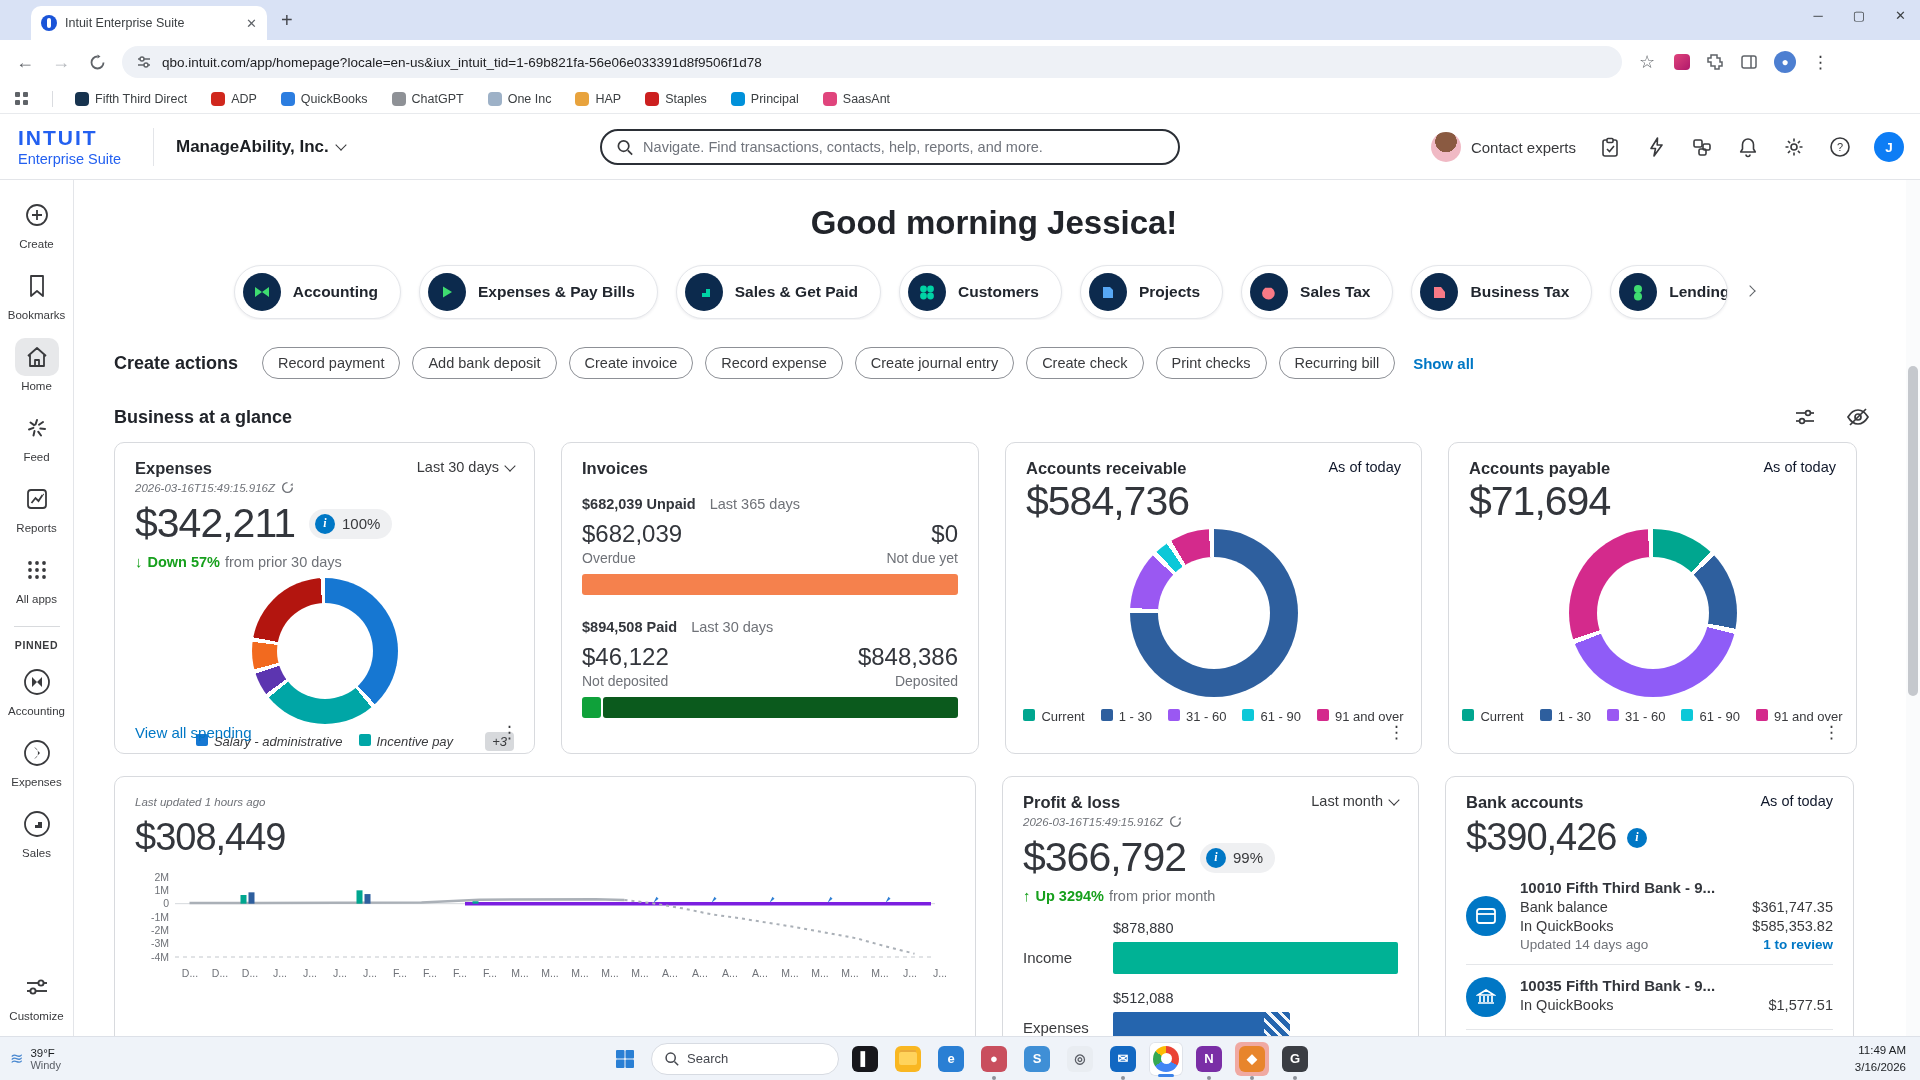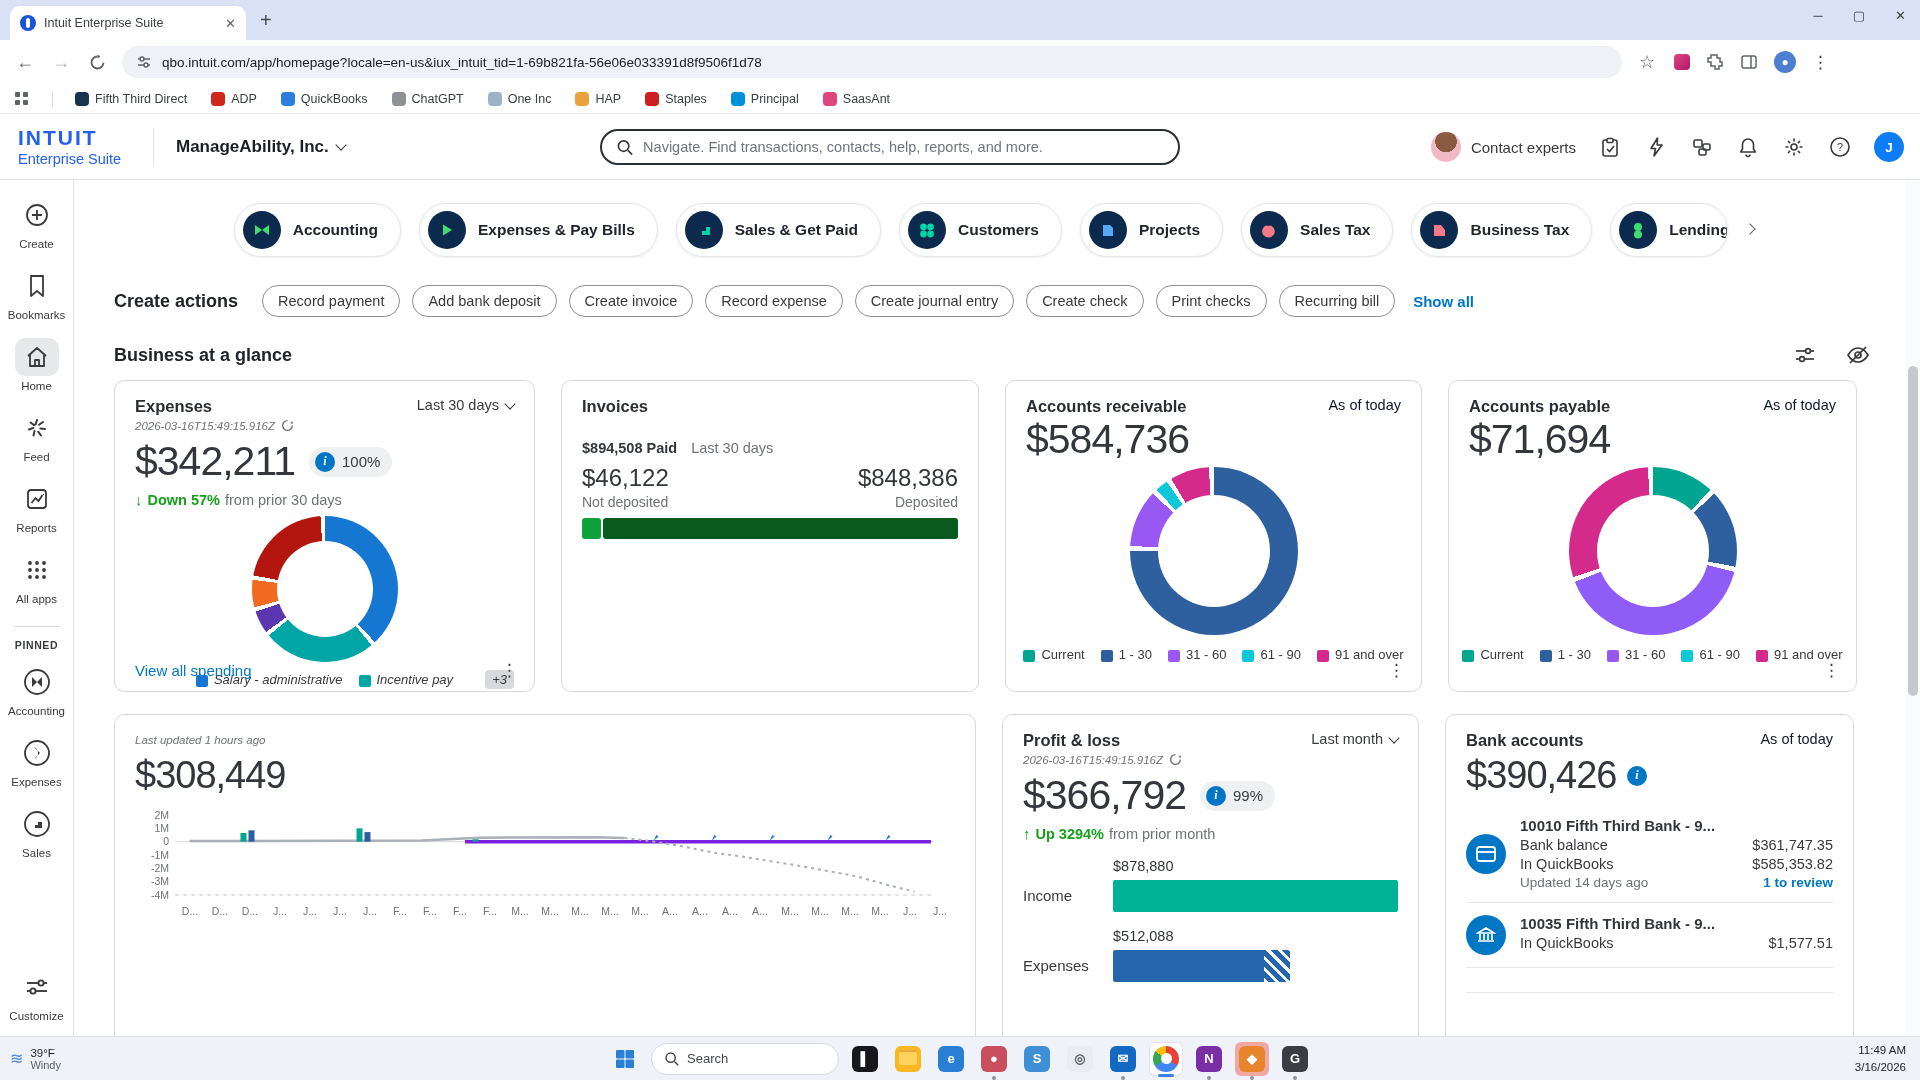--- a/index.html
+++ b/index.html
@@ -1,20 +1,20 @@
 <!DOCTYPE html>
 <html><head>
 <meta charset="utf-8">
 <style>
   * { margin:0; padding:0; box-sizing:border-box; }
   html,body { width:1920px; height:1080px; overflow:hidden; font-family:"Liberation Sans", sans-serif; background:#fff; }
   .screen { position:relative; width:1920px; height:1080px; background:#fff; overflow:hidden; }
 
   
-  .tabstrip { height:40px; background:#d9e2f5; display:flex; align-items:flex-end; position:relative; }
+  .tabstrip { height:40px; background:#d9e2f5; display:flex; align-items:flex-end; position:relative;padding-left:21px; }
   .tab { width:236px; height:34px; background:#fff; border-radius:10px 10px 0 0; margin-left:10px; display:flex; align-items:center; padding:0 10px; gap:8px; }
   .favicon { width:16px; height:16px; border-radius:50%; background:#1a54d8; position:relative; flex:none; }
   .favicon::after { content:""; position:absolute; left:6px; top:3px; width:4px; height:10px; background:#fff; border-radius:3px; }
   .tab-title { font-size:12.5px; color:#3c4043; white-space:nowrap; overflow:hidden; flex:1; }
   .tab-close { font-size:13px; color:#5f6368; cursor:pointer; }
   .newtab { font-size:20px; color:#44474d; margin-left:14px; margin-bottom:8px; }
   .winctl { position:absolute; right:14px; top:8px; display:flex; gap:30px; color:#3c4043; font-size:13px; }
   .urlrow { height:44px; background:#fff; display:flex; align-items:center; padding:0 14px; gap:14px; }
   .navbtn { width:22px; height:22px; color:#5f6368; font-size:18px; display:flex; align-items:center; justify-content:center; }
   .navbtn.dis { color:#b5b8bd; }
@@ -91,21 +91,21 @@
   .bignum { font-size:41px; color:#33363c; letter-spacing:-1px; display:flex; align-items:center; gap:14px; margin-top:6px; }
   .pctpill { background:#eff0f2; border-radius:15px; height:30px; display:flex; align-items:center; gap:7px; padding:0 12px 0 6px; font-size:15px; color:#393a3d; letter-spacing:0; }
   .info-i { width:20px; height:20px; border-radius:50%; background:#0077c5; color:#fff; font-size:12px; font-weight:700; display:flex; align-items:center; justify-content:center; font-family:"Liberation Serif", serif; font-style:italic; }
   .trend { margin-top:6px; font-size:14.5px; color:#6f7278; display:flex; align-items:center; gap:5px; }
   .trend b { color:#17a01d; font-weight:700; }
   .trend .arr { color:#17a01d; font-size:15px; }
 
   .donut { border-radius:50%; position:relative; }
   .donut .hole { position:absolute; background:#fff; border-radius:50%; }
   .legend { display:flex; align-items:center; justify-content:center; gap:16px; font-size:13px; color:#393a3d; flex-wrap:nowrap; }
-  .legend .li { display:flex; align-items:flex-end; gap:6px; white-space:nowrap; }
+  .legend .li { display:flex; align-items:flex-start; gap:6px; white-space:nowrap; }
   .sw { width:12px; height:12px; border-radius:2px; flex:none; }
   .morechip { background:#d7d9dc; border-radius:4px; font-size:13px; color:#393a3d; padding:2px 7px; }
   .card-foot { position:absolute; left:20px; right:16px; bottom:12px; display:flex; align-items:center; justify-content:space-between; }
   .bluelink { color:#0077c5; font-size:15px; }
   .kebab { color:#393a3d; font-size:17px; letter-spacing:0; line-height:1; }
 
   .inv-sec { margin-top:18px; }
   .inv-head { font-size:14.5px; color:#6f7278; }
   .inv-head b { color:#33363c; font-weight:700; margin-right:14px; }
   .inv-amts { display:flex; justify-content:space-between; margin-top:8px; font-size:24px; color:#33363c; }
@@ -438,20 +438,21 @@
                 <circle cx="17" cy="8" r="2.6" fill="#fff"></circle>
                 <circle cx="9" cy="16" r="2.6" fill="#fff"></circle>
               </g>
             </svg>
           </span>
           <span class="sb-label">Customize</span>
         </div>
       </nav>
 
     <main class="main">
+      <h1 class="greeting">Good morning Jessica!</h1>
 
       <div class="catrow" id="catrow">
           <div class="catpill">
             <span class="ci">
               <svg width="26" height="22" viewBox="0 0 26 22">
                 <path d="M6 6 L13 11 L6 16z M20 6 L13 11 L20 16z" fill="#3fdc70"></path>
               </svg>
             </span>
             <span class="cl">Accounting</span>
           </div>
@@ -606,20 +607,34 @@
           <div class="card-foot">
             <a class="bluelink">View all spending</a>
             <span class="kebab">⋮</span>
           </div>
         </section>
 
         <section class="card c-inv">
           <div class="card-head">
               <span class="card-title">Invoices</span>
             </div>
+          <div class="inv-sec">
+            <div class="inv-head"><b>$682,039 Unpaid</b><span>Last 365 days</span></div>
+            <div class="inv-amts">
+                <span>$682,039</span>
+                <span>$0</span>
+              </div>
+            <div class="inv-labels">
+                <span>Overdue</span>
+                <span>Not due yet</span>
+              </div>
+            <div class="hbar" id="unpaid-bar">
+                <div style="width:100%;background:#f5814d;"></div>
+              </div>
+          </div>
           <div class="inv-sec" style="margin-top:24px;">
             <div class="inv-head"><b>$894,508 Paid</b><span>Last 30 days</span></div>
             <div class="inv-amts">
                 <span>$46,122</span>
                 <span>$848,386</span>
               </div>
             <div class="inv-labels">
                 <span>Not deposited</span>
                 <span>Deposited</span>
               </div>

